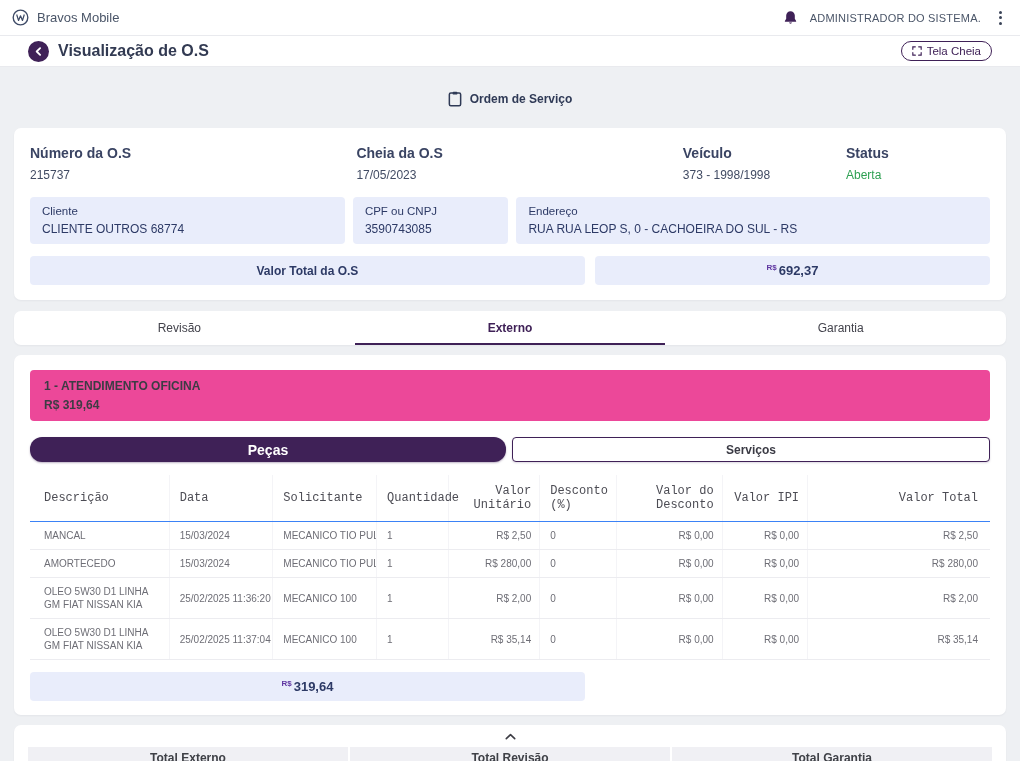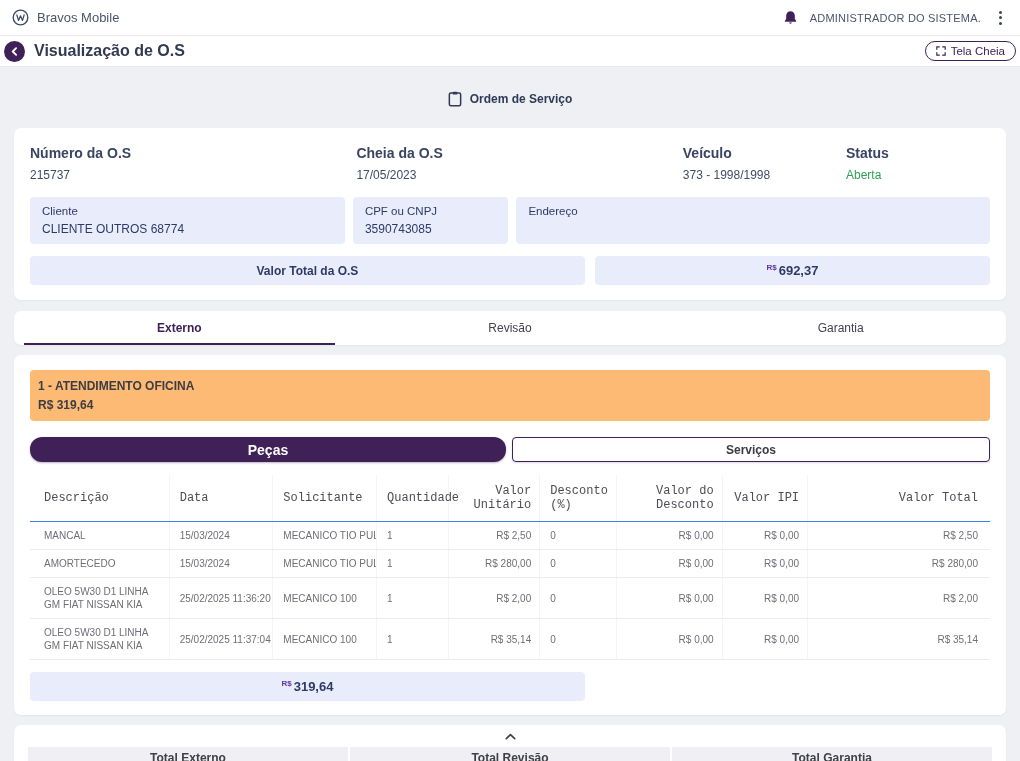--- a/index.html
+++ b/index.html
@@ -11,21 +11,21 @@
             justify-content:space-between; padding:0 12px; border-bottom:1px solid #e9eaee; }
   .brand { display:flex; align-items:center; gap:8px; cursor:pointer; }
   .brand-text { font-size:13px; font-weight:500; color:#4a5568; }
   .topbar-right { display:flex; align-items:center; gap:12px; }
   .user-name { font-size:11px; color:#4a5568; letter-spacing:.2px; }
   .kebab { display:flex; flex-direction:column; gap:2.5px; padding:4px 6px; cursor:pointer; }
   .kebab i { width:3px; height:3px; border-radius:50%; background:#3b4458; }
 
   
   .pagebar { height:31px; background:#fff; display:flex; align-items:center;
-             padding:0 4px; border-bottom:1px solid #e9eaee; gap:9px; }
+             padding:0 28px; border-bottom:1px solid #e9eaee; gap:9px; }
   .back-btn { width:21px; height:21px; border-radius:50%; background:#3F2157; border:none;
               display:flex; align-items:center; justify-content:center; cursor:pointer; flex:0 0 auto; }
   .page-title { font-size:16px; font-weight:600; color:#323a52; flex:1; }
   .fullscreen-btn { display:flex; align-items:center; gap:5px; background:#fff;
                     border:1px solid #3F2157; border-radius:12px; padding:3px 10px;
                     font-size:11.5px; color:#3F2157; cursor:pointer; font-family:inherit; }
 
   main { padding:0 14px; }
 
   .section-title { display:flex; align-items:center; justify-content:center; gap:8px;
@@ -56,21 +56,21 @@
   
   .tabs-card { margin-top:11px; display:flex; height:34px; overflow:hidden; }
   .tab { flex:1; display:flex; align-items:center; justify-content:center;
          font-size:12px; color:#43434c; cursor:pointer; position:relative; }
   .tab.active { color:#3F2157; font-weight:600; }
   .tab.active::after { content:""; position:absolute; left:10px; right:10px; bottom:0;
                        height:2px; background:#3F2157; }
 
   
   .content-card { margin-top:10px; padding:15px 16px 14px; }
-  .group-band { background:#fdba74; border-radius:4px; padding:9px 8px; }
+  .group-band { background:#ec4899; border-radius:4px; padding:9px 14px; }
   .group-band .g-title { font-size:12px; font-weight:700; color:#3c3c44; }
   .group-band .g-value { font-size:12px; font-weight:700; color:#3c3c44; margin-top:5px; }
 
   .toggle-row { display:flex; gap:6px; margin-top:16px; }
   .btn-filled { flex:1; height:25px; background:#3F2157; color:#fff; border:none; border-radius:12px;
                 font-size:14px; font-weight:600; cursor:pointer; font-family:inherit;
                 display:flex; align-items:center; justify-content:center; gap:7px;
                 box-shadow:0 1px 2px rgba(63,33,87,.35); }
   .btn-outline { flex:1; height:25px; background:#fff; color:#3b3b45; border:1px solid #3F2157;
                  border-radius:4px; font-size:12px; font-weight:600; cursor:pointer; font-family:inherit;
@@ -177,37 +177,38 @@
       <div class="lav-box">
         <div class="b-label">Cliente</div>
         <div class="b-value">CLIENTE OUTROS 68774</div>
       </div>
       <div class="lav-box">
         <div class="b-label">CPF ou CNPJ</div>
         <div class="b-value">3590743085</div>
       </div>
       <div class="lav-box">
         <div class="b-label">Endereço</div>
+        <div class="b-value">RUA RUA LEOP S, 0 - CACHOEIRA DO SUL - RS</div>
       </div>
     </div>
 
     <div class="total-row">
       <div class="total-box">
         <span class="t-label">Valor Total da O.S</span>
       </div>
       <div class="total-box">
         <sup>R$</sup>
         <span class="t-value">692,37</span>
       </div>
     </div>
   </section>
 
   <nav class="card tabs-card">
+    <div class="tab">Revisão</div>
     <div class="tab active">Externo</div>
-    <div class="tab">Revisão</div>
     <div class="tab">Garantia</div>
   </nav>
 
   <section class="card content-card">
     <div class="group-band">
       <div class="g-title">1 - ATENDIMENTO OFICINA</div>
       <div class="g-value">R$ 319,64</div>
     </div>
 
     <div class="toggle-row">

